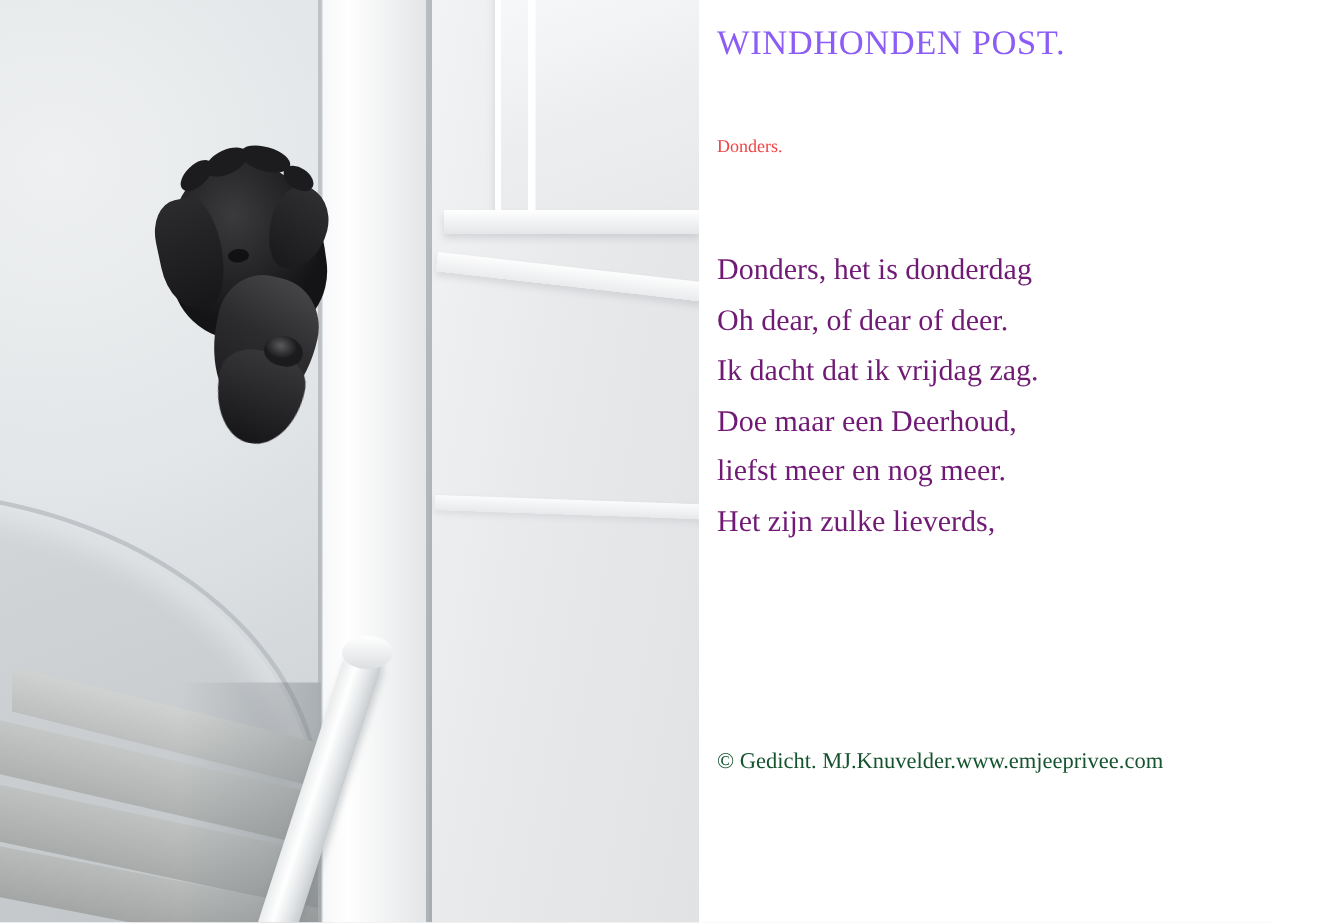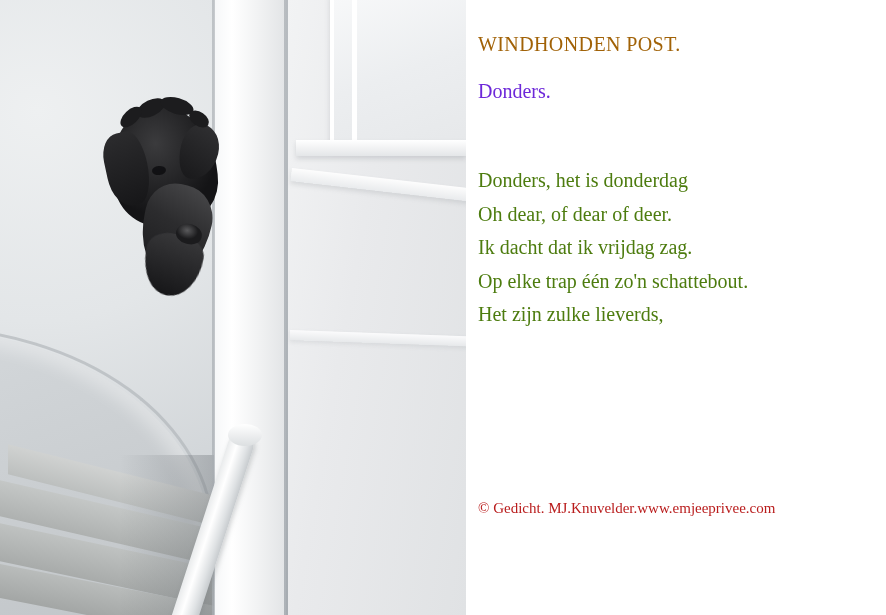--- a/index.html
+++ b/index.html
@@ -249,48 +249,48 @@
     position: absolute;
     left: 466px;
     top: 0;
     width: 420px;
     height: 615px;
     background: #ffffff;
   }
   .poem-title {
     position: absolute;
     left: 12px;
-    top: 33px;
-    font-size: 20px;
+    top: 16px;
+    font-size: 23px;
     letter-spacing: .4px;
-    color: #a16207;
+    color: #8b5cf6;
   }
   .poem-sub {
     position: absolute;
     left: 12px;
-    top: 80px;
-    font-size: 20px;
-    color: #6d28d9;
+    top: 90px;
+    font-size: 12px;
+    color: #ef4444;
   }
   .poem-body {
     position: absolute;
     left: 12px;
     top: 164px;
     font-size: 20px;
     line-height: 33.5px;
-    color: #4d7c0f;
+    color: #701a75;
     white-space: nowrap;
   }
   .poem-body div { margin: 0; padding: 0; }
   .credit {
     position: absolute;
     left: 12px;
     top: 500px;
     font-size: 15px;
-    color: #b91c1c;
+    color: #14532d;
   }
 </style>
 </head>
 <body>
 
 <div class="page">
 
   <div class="photo">
     <div class="wall-bg"></div>
 
@@ -335,20 +335,21 @@
   </div>
 
   <div class="textpanel">
     <div class="poem-title">WINDHONDEN POST.</div>
     <div class="poem-sub">Donders.</div>
 
     <div class="poem-body">
       <div>Donders, het is donderdag</div>
       <div>Oh dear, of dear of deer.</div>
       <div>Ik dacht dat ik vrijdag zag.</div>
-      <div>Op elke trap één zo'n schattebout.</div>
+      <div>Doe maar een Deerhoud,</div>
+      <div>liefst meer en nog meer.</div>
       <div>Het zijn zulke lieverds,</div>
     </div>
 
     <div class="credit">© Gedicht. MJ.Knuvelder.www.emjeeprivee.com</div>
   </div>
 
 </div>
 
 </body></html>

